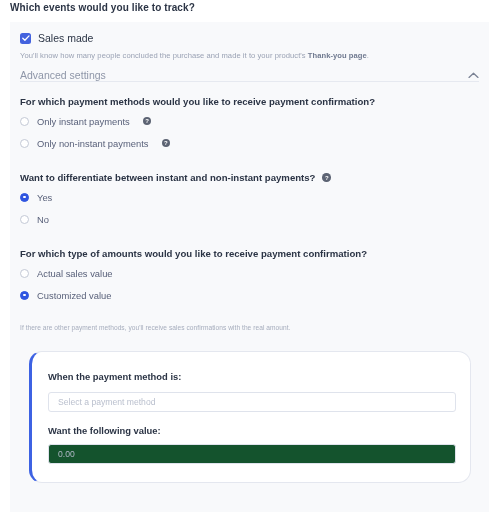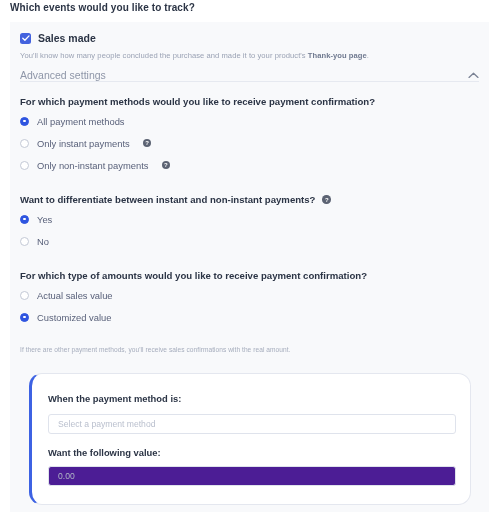--- a/index.html
+++ b/index.html
@@ -53,21 +53,21 @@
     width: 11px;
     height: 11px;
     border-radius: 2.5px;
     background: #4362de;
     position: relative;
     flex: 0 0 auto;
   }
   .chk-box svg { position: absolute; left: 1.5px; top: 2px; }
   .chk-label {
     font-size: 10.5px;
-    font-weight: bold;
+    font-weight: normal;
     color: #2b3445;
   }
   .sub-note {
     margin-top: 7px;
     font-size: 7.6px;
     color: #9aa2b4;
     letter-spacing: 0.05px;
   }
   .sub-note b { color: #707a90; font-weight: bold; }
 
@@ -187,21 +187,21 @@
   .select-ph {
     font-size: 8.6px;
     color: #b9bfcd;
   }
   .field-label.second { margin-top: 13px; display:block; }
   .text-input {
     margin-top: 8px;
     height: 20px;
     border: 1px solid #dfe3ec;
     border-radius: 3px;
-    background: #4c1d95;
+    background: #14532d;
     display: flex;
     align-items: center;
     padding: 0 9px;
     box-sizing: border-box;
     font-size: 8.6px;
     color: #b0b7c6;
   }
 </style>
 </head>
 <body>
@@ -234,24 +234,20 @@
           </svg>
         </span>
       </div>
 
       <div class="spacer-14"></div>
 
       <div class="sec-title">
         <span>For which payment methods would you like to receive payment confirmation?</span>
       </div>
       <div class="radio-list">
-        <div class="radio-row">
-          <span class="radio on"></span>
-          <span class="radio-label">All payment methods</span>
-        </div>
         <div class="radio-row">
           <span class="radio"></span>
           <span class="radio-label">Only instant payments</span>
           <span class="help help-in-label">?</span>
         </div>
         <div class="radio-row">
           <span class="radio"></span>
           <span class="radio-label">Only non-instant payments</span>
           <span class="help help-in-label">?</span>
         </div>

